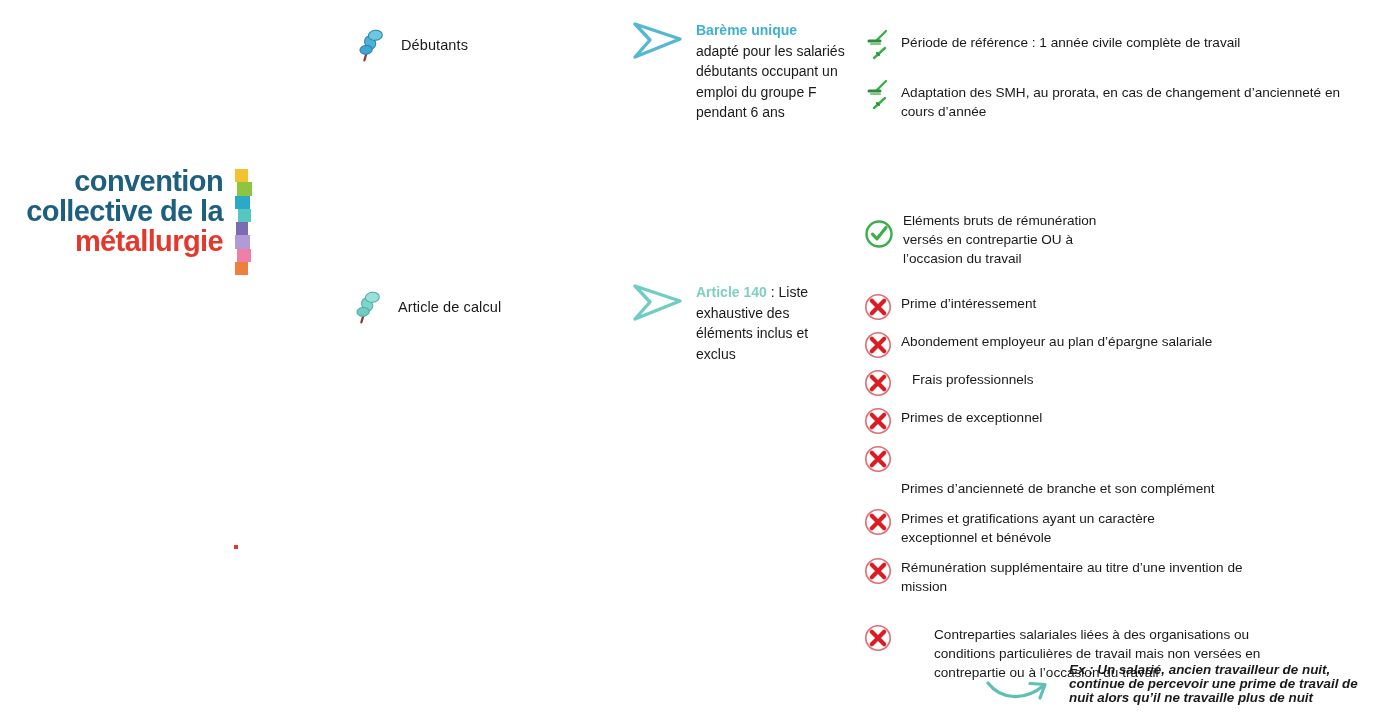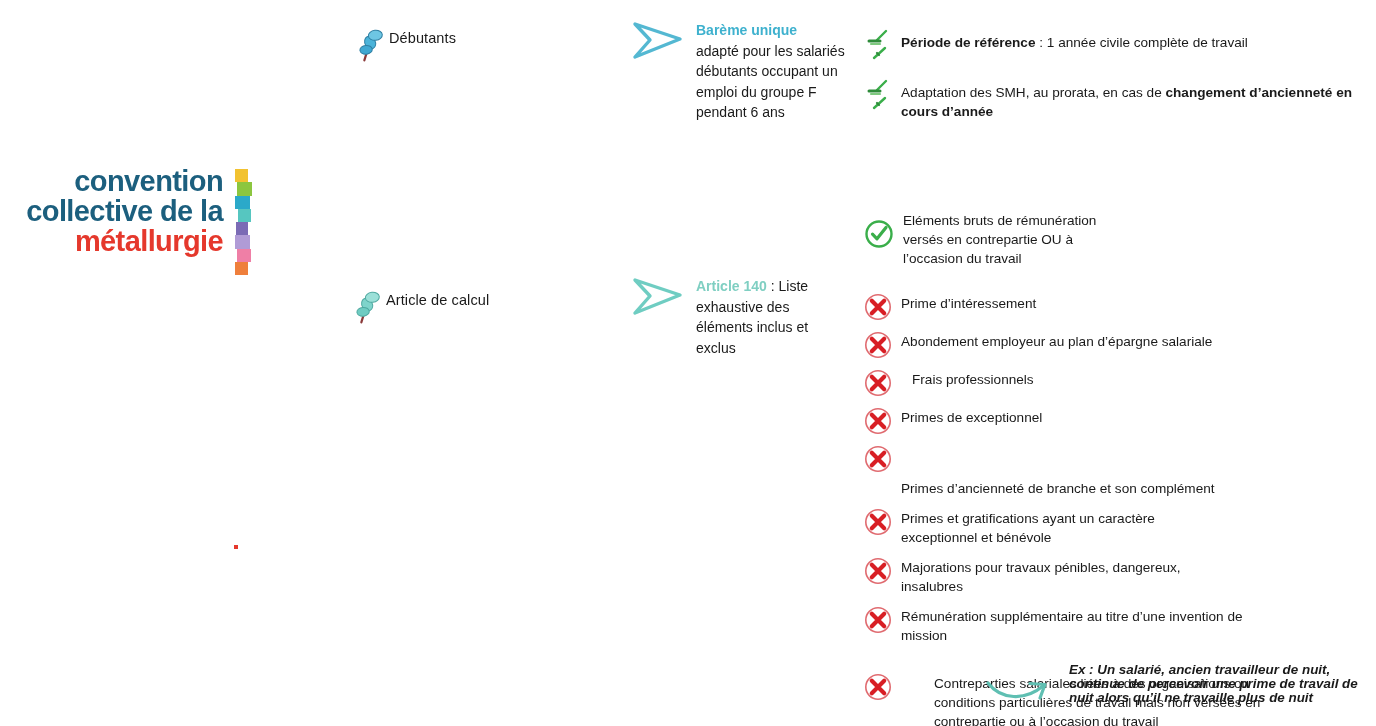--- a/index.html
+++ b/index.html
@@ -41,21 +41,21 @@
     left: 257px;
     top: 3px;
     width: 15px;
     height: 106px;
     display: flex;
     flex-direction: column;
   }
   #logo-bars i { display: block; width: 100%; }
 
   
-  .pin-row { display: flex; }
+  .pin-row { display: flex; align-items: center; gap: 12px; }
   .pin-label {
     font-size: 14.5px;
     font-weight: 400;
     color: #1a1a1a;
     letter-spacing: 0.1px;
   }
 
   
   .head-block { display: flex; align-items: flex-start; gap: 10px; }
   .head-text {
@@ -72,21 +72,21 @@
     display: flex;
     align-items: flex-start;
     gap: 9px;
   }
   .item-text {
     font-size: 13.6px;
     line-height: 19px;
     color: #1a1a1a;
     padding-top: 1px;
   }
-  .item-text b { font-weight: 700; }
+  .item-text b { font-weight: 400; }
 
   .sparkle-row .item-text { padding-top: 5px; }
 
   
   #example-note {
     left: 985px;
     top: 662px;
     display: flex;
     align-items: flex-start;
     gap: 12px;
@@ -194,21 +194,21 @@
         <line x1="3" y1="25" x2="13" y2="15" stroke="#8B3A3A" stroke-width="2.2" stroke-linecap="round"></line>
         <ellipse cx="16.5" cy="12" rx="5.2" ry="6.6" fill="#7FD4CB" stroke="#4FA9A0" stroke-width="1"></ellipse>
         <ellipse cx="24.5" cy="8" rx="7" ry="5" fill="#9BE0D8" stroke="#4FA9A0" stroke-width="1" transform="rotate(22 24.5 8)"></ellipse>
         <ellipse cx="9.5" cy="16.5" rx="6.2" ry="4.4" fill="#6FCCC2" stroke="#4FA9A0" stroke-width="1" transform="rotate(22 9.5 16.5)"></ellipse>
       </g>
     </svg>
   </span>
   <span class="pin-label">Article de calcul</span>
 </div>
 
-<div class="abs head-block" style="left:630px; top:276px;">
+<div class="abs head-block" style="left:630px; top:282px;">
   <span>
     <svg width="56" height="42" viewBox="0 0 56 42">
       <path d="M5 4 L50 19 L5 37 L20 20 Z" fill="none" stroke="#6FCDC2" stroke-width="3.4" stroke-linejoin="round" stroke-linecap="round"></path>
     </svg>
   </span>
   <div class="head-text">
     <span class="hl-mint">Article 140</span><span> : Liste exhaustive des éléments inclus et exclus</span>
   </div>
 </div>
 
@@ -270,29 +270,20 @@
     </div>
     <div class="item-row" style="margin-bottom: 10px;">
       <span>
         <svg width="28" height="28" viewBox="0 0 28 28">
           <circle cx="14" cy="14" r="12.2" fill="none" stroke="#E06B70" stroke-width="1.6"></circle>
           <path d="M7.8 7.8 L20.2 20.2 M20.2 7.8 L7.8 20.2" stroke="#D81E24" stroke-width="4.2" stroke-linecap="round"></path>
         </svg>
       </span>
       <div class="item-text" style="width: 285px;">Primes et gratifications ayant un caractère exceptionnel et bénévole</div>
     </div>
-    <div class="item-row" style="margin-bottom: 10px;">
-      <span>
-        <svg width="28" height="28" viewBox="0 0 28 28">
-          <circle cx="14" cy="14" r="12.2" fill="none" stroke="#E06B70" stroke-width="1.6"></circle>
-          <path d="M7.8 7.8 L20.2 20.2 M20.2 7.8 L7.8 20.2" stroke="#D81E24" stroke-width="4.2" stroke-linecap="round"></path>
-        </svg>
-      </span>
-      <div class="item-text" style="width: 305px;">Majorations pour travaux pénibles, dangereux, insalubres</div>
-    </div>
     <div class="item-row" style="margin-bottom: 28px;">
       <span>
         <svg width="28" height="28" viewBox="0 0 28 28">
           <circle cx="14" cy="14" r="12.2" fill="none" stroke="#E06B70" stroke-width="1.6"></circle>
           <path d="M7.8 7.8 L20.2 20.2 M20.2 7.8 L7.8 20.2" stroke="#D81E24" stroke-width="4.2" stroke-linecap="round"></path>
         </svg>
       </span>
       <div class="item-text" style="width: 355px;">Rémunération supplémentaire au titre d’une invention de mission</div>
     </div>
     <div class="item-row" style="margin-bottom: 10px; justify-content: space-between;">

